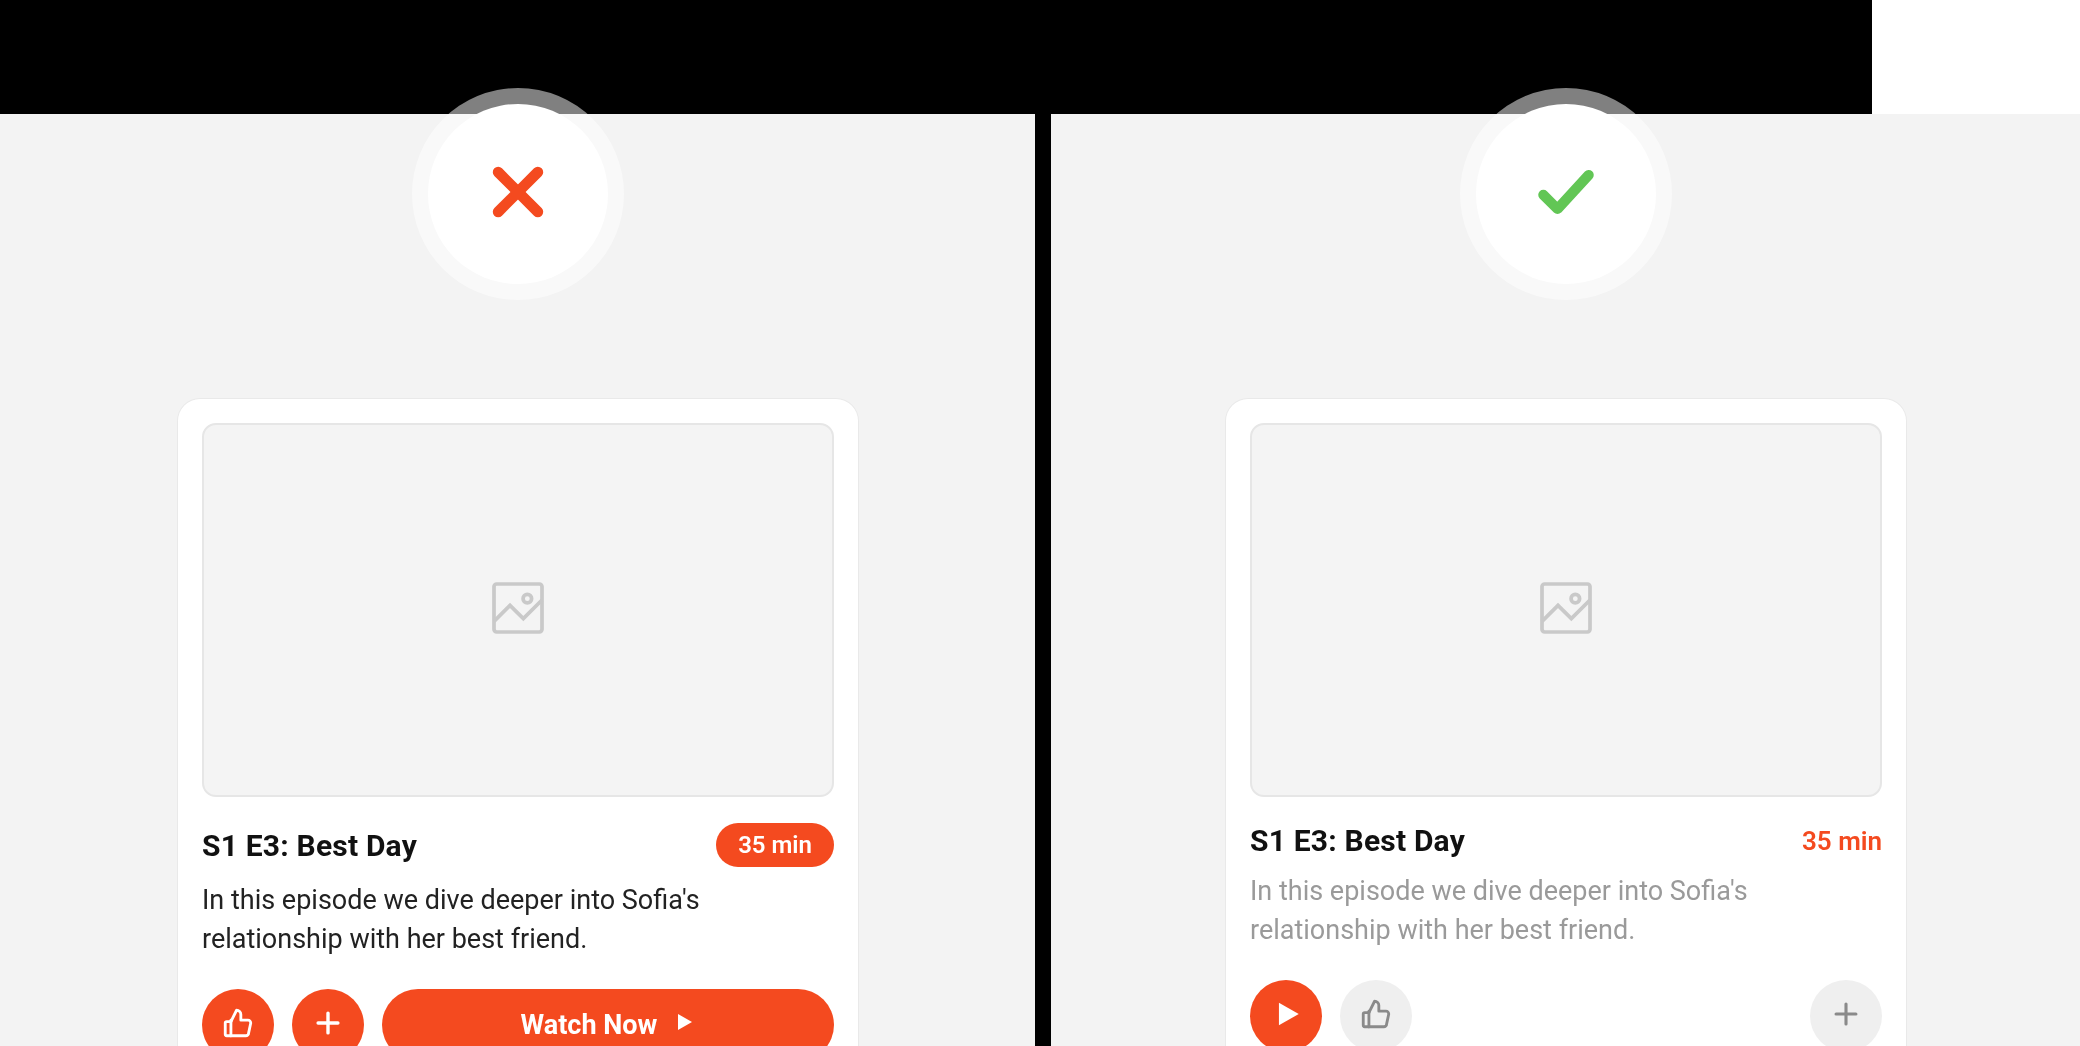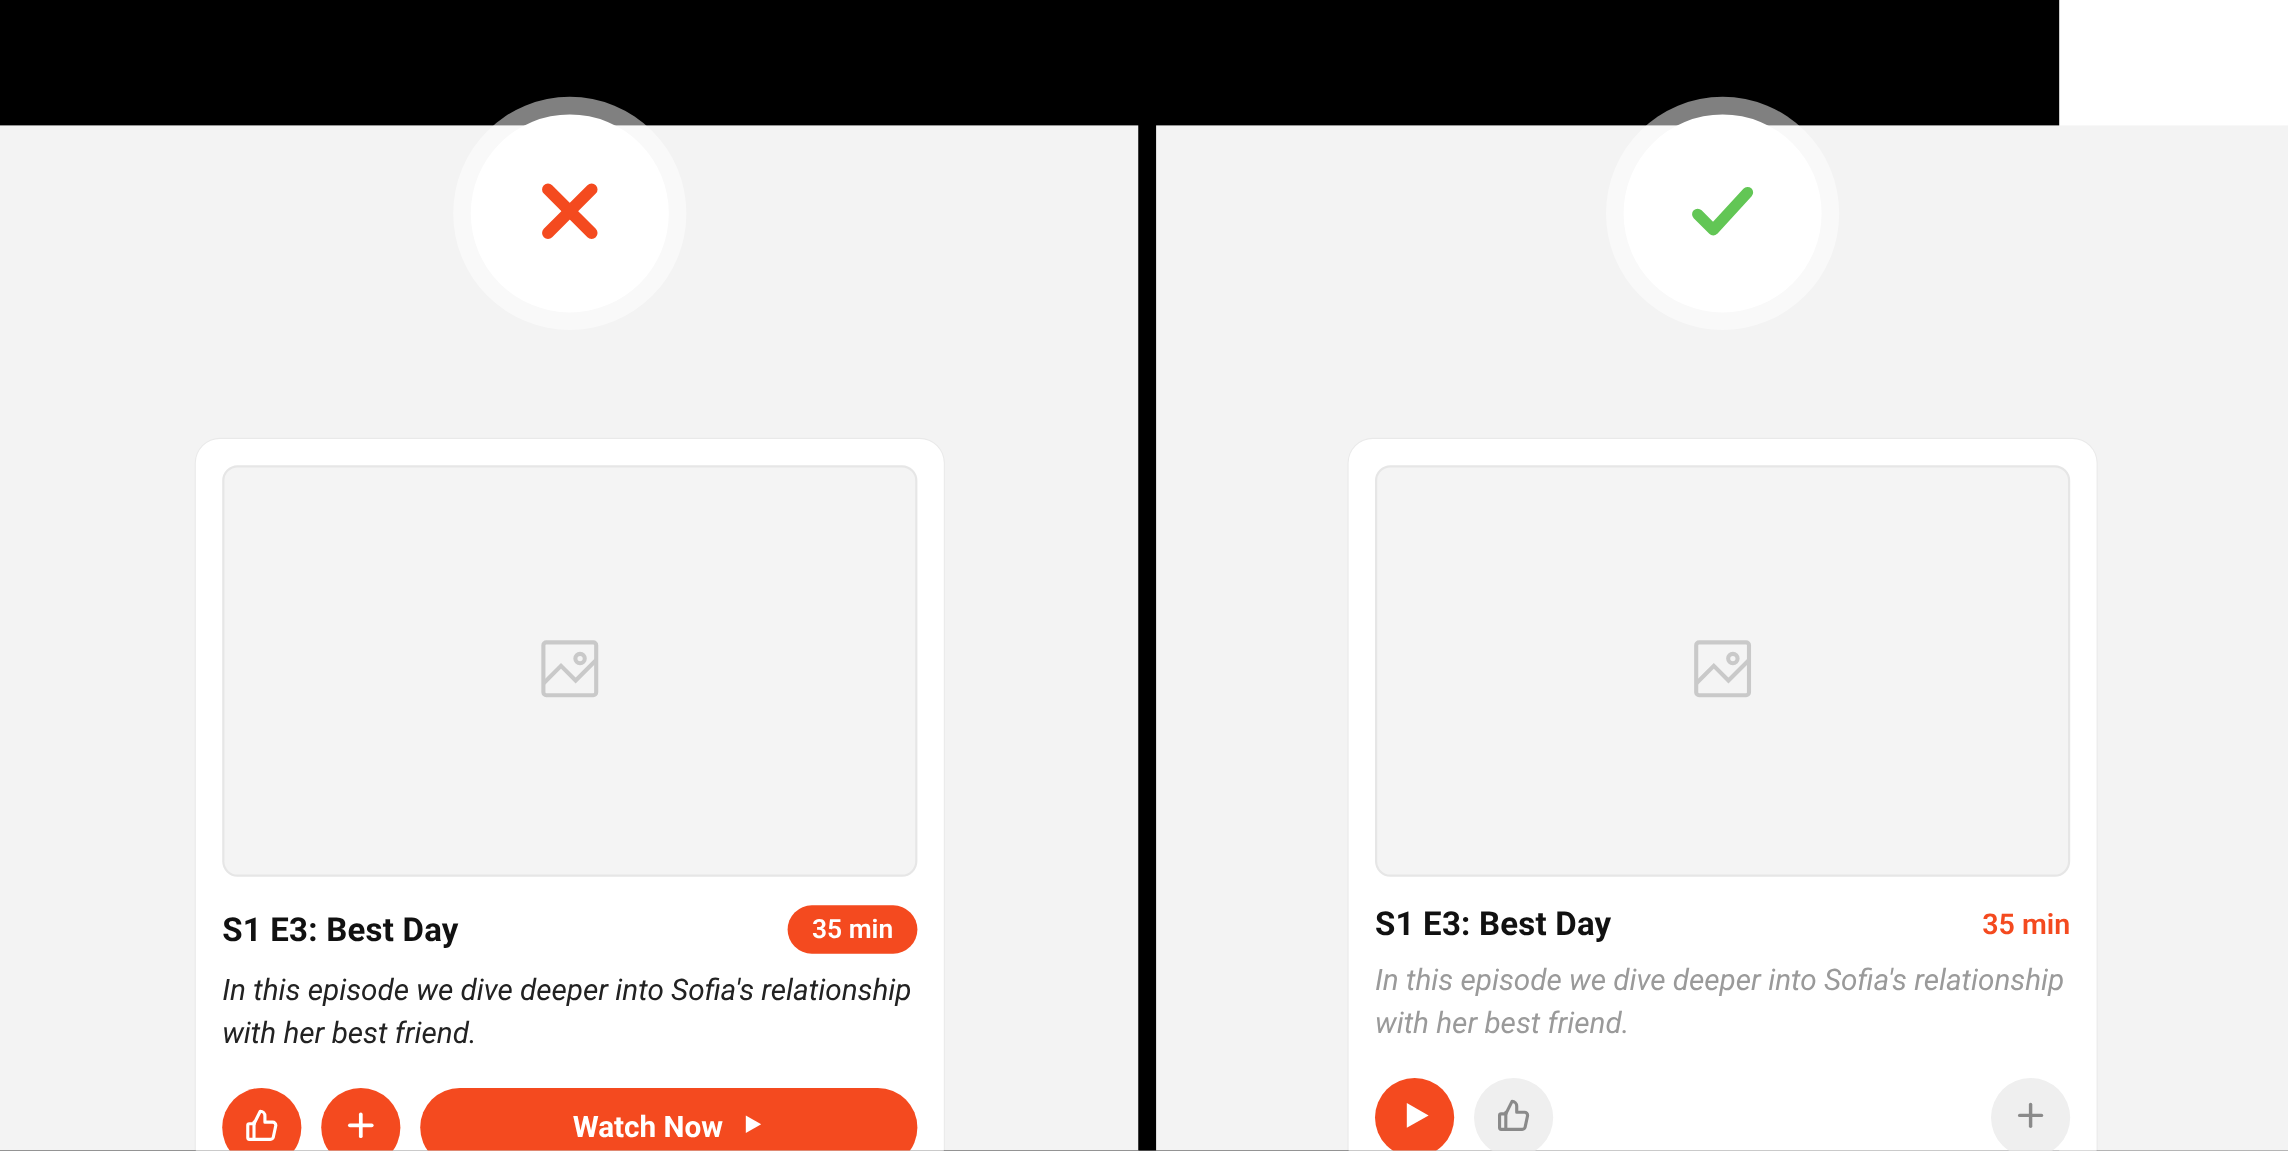--- a/index.html
+++ b/index.html
@@ -94,21 +94,20 @@
     color: #f44a1f;
     font-size: 26px;
     font-weight: 600;
   }
 
   .description {
     margin-top: 14px;
     font-size: 27px;
     line-height: 1.45;
     color: #222;
-    font-style: italic;
   }
   .description.muted { color: #9a9a9a; }
 
   .actions-row {
     margin-top: 30px;
     display: flex;
     align-items: center;
     gap: 18px;
   }
 

